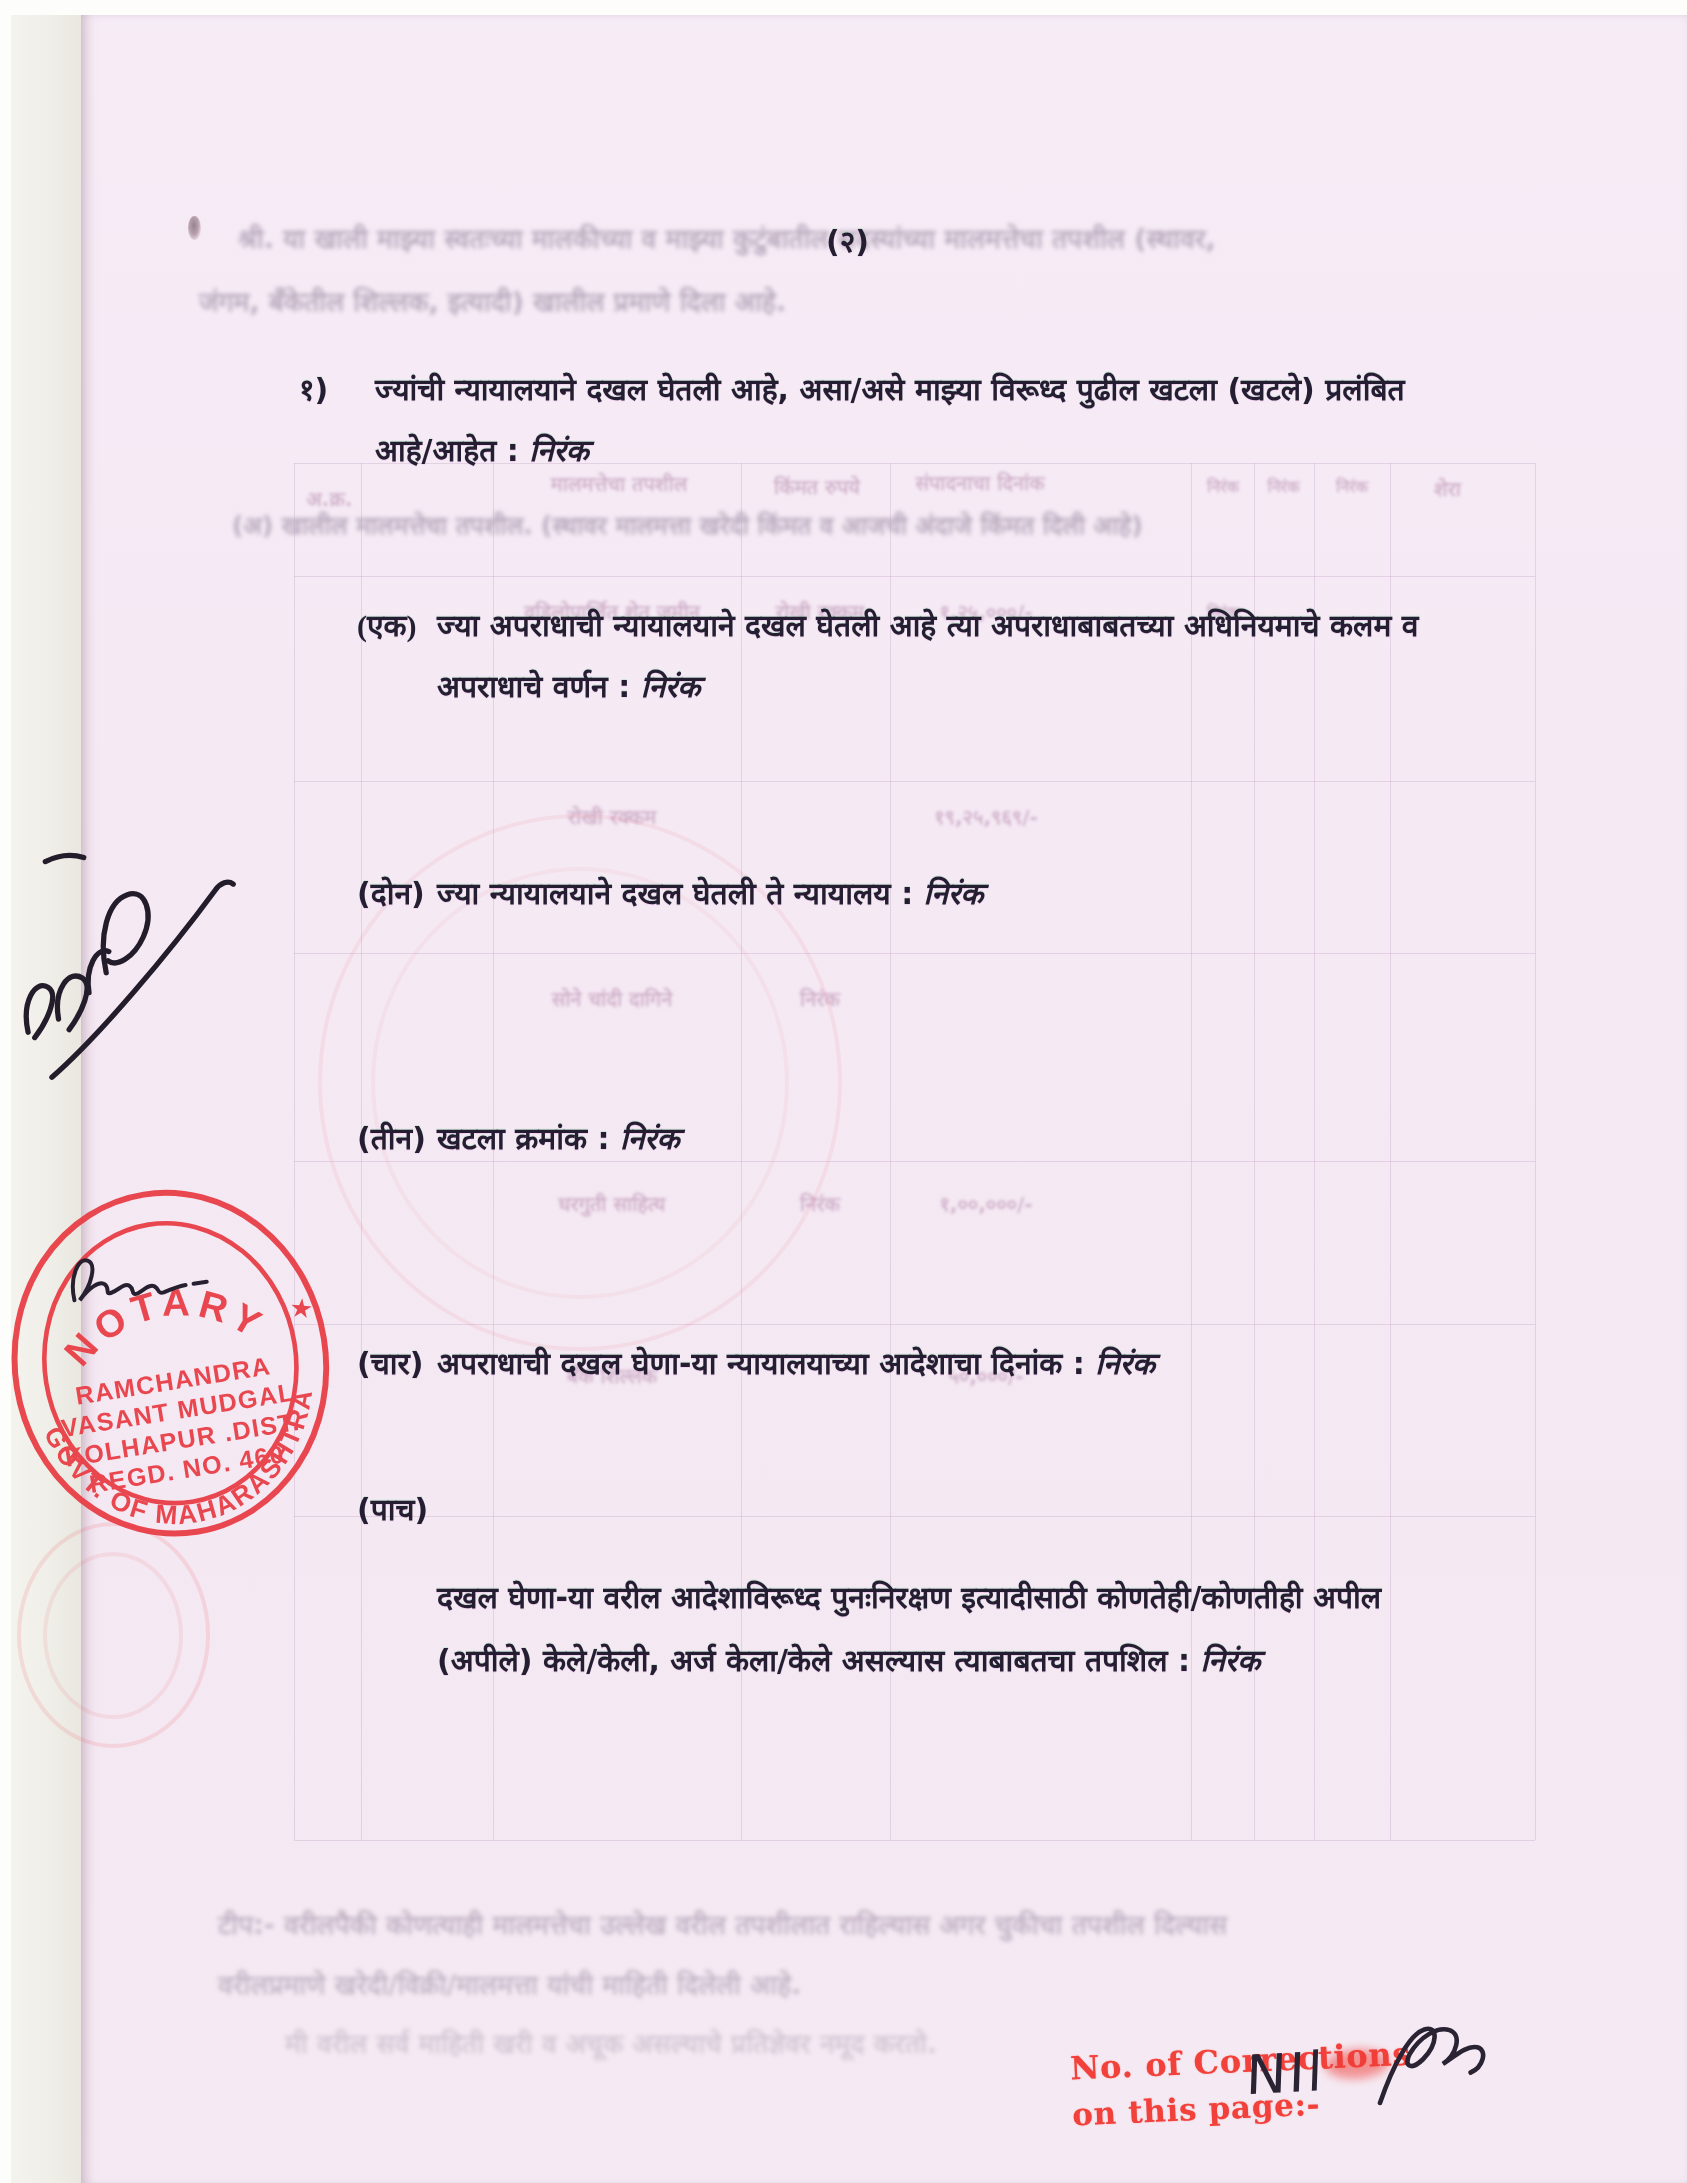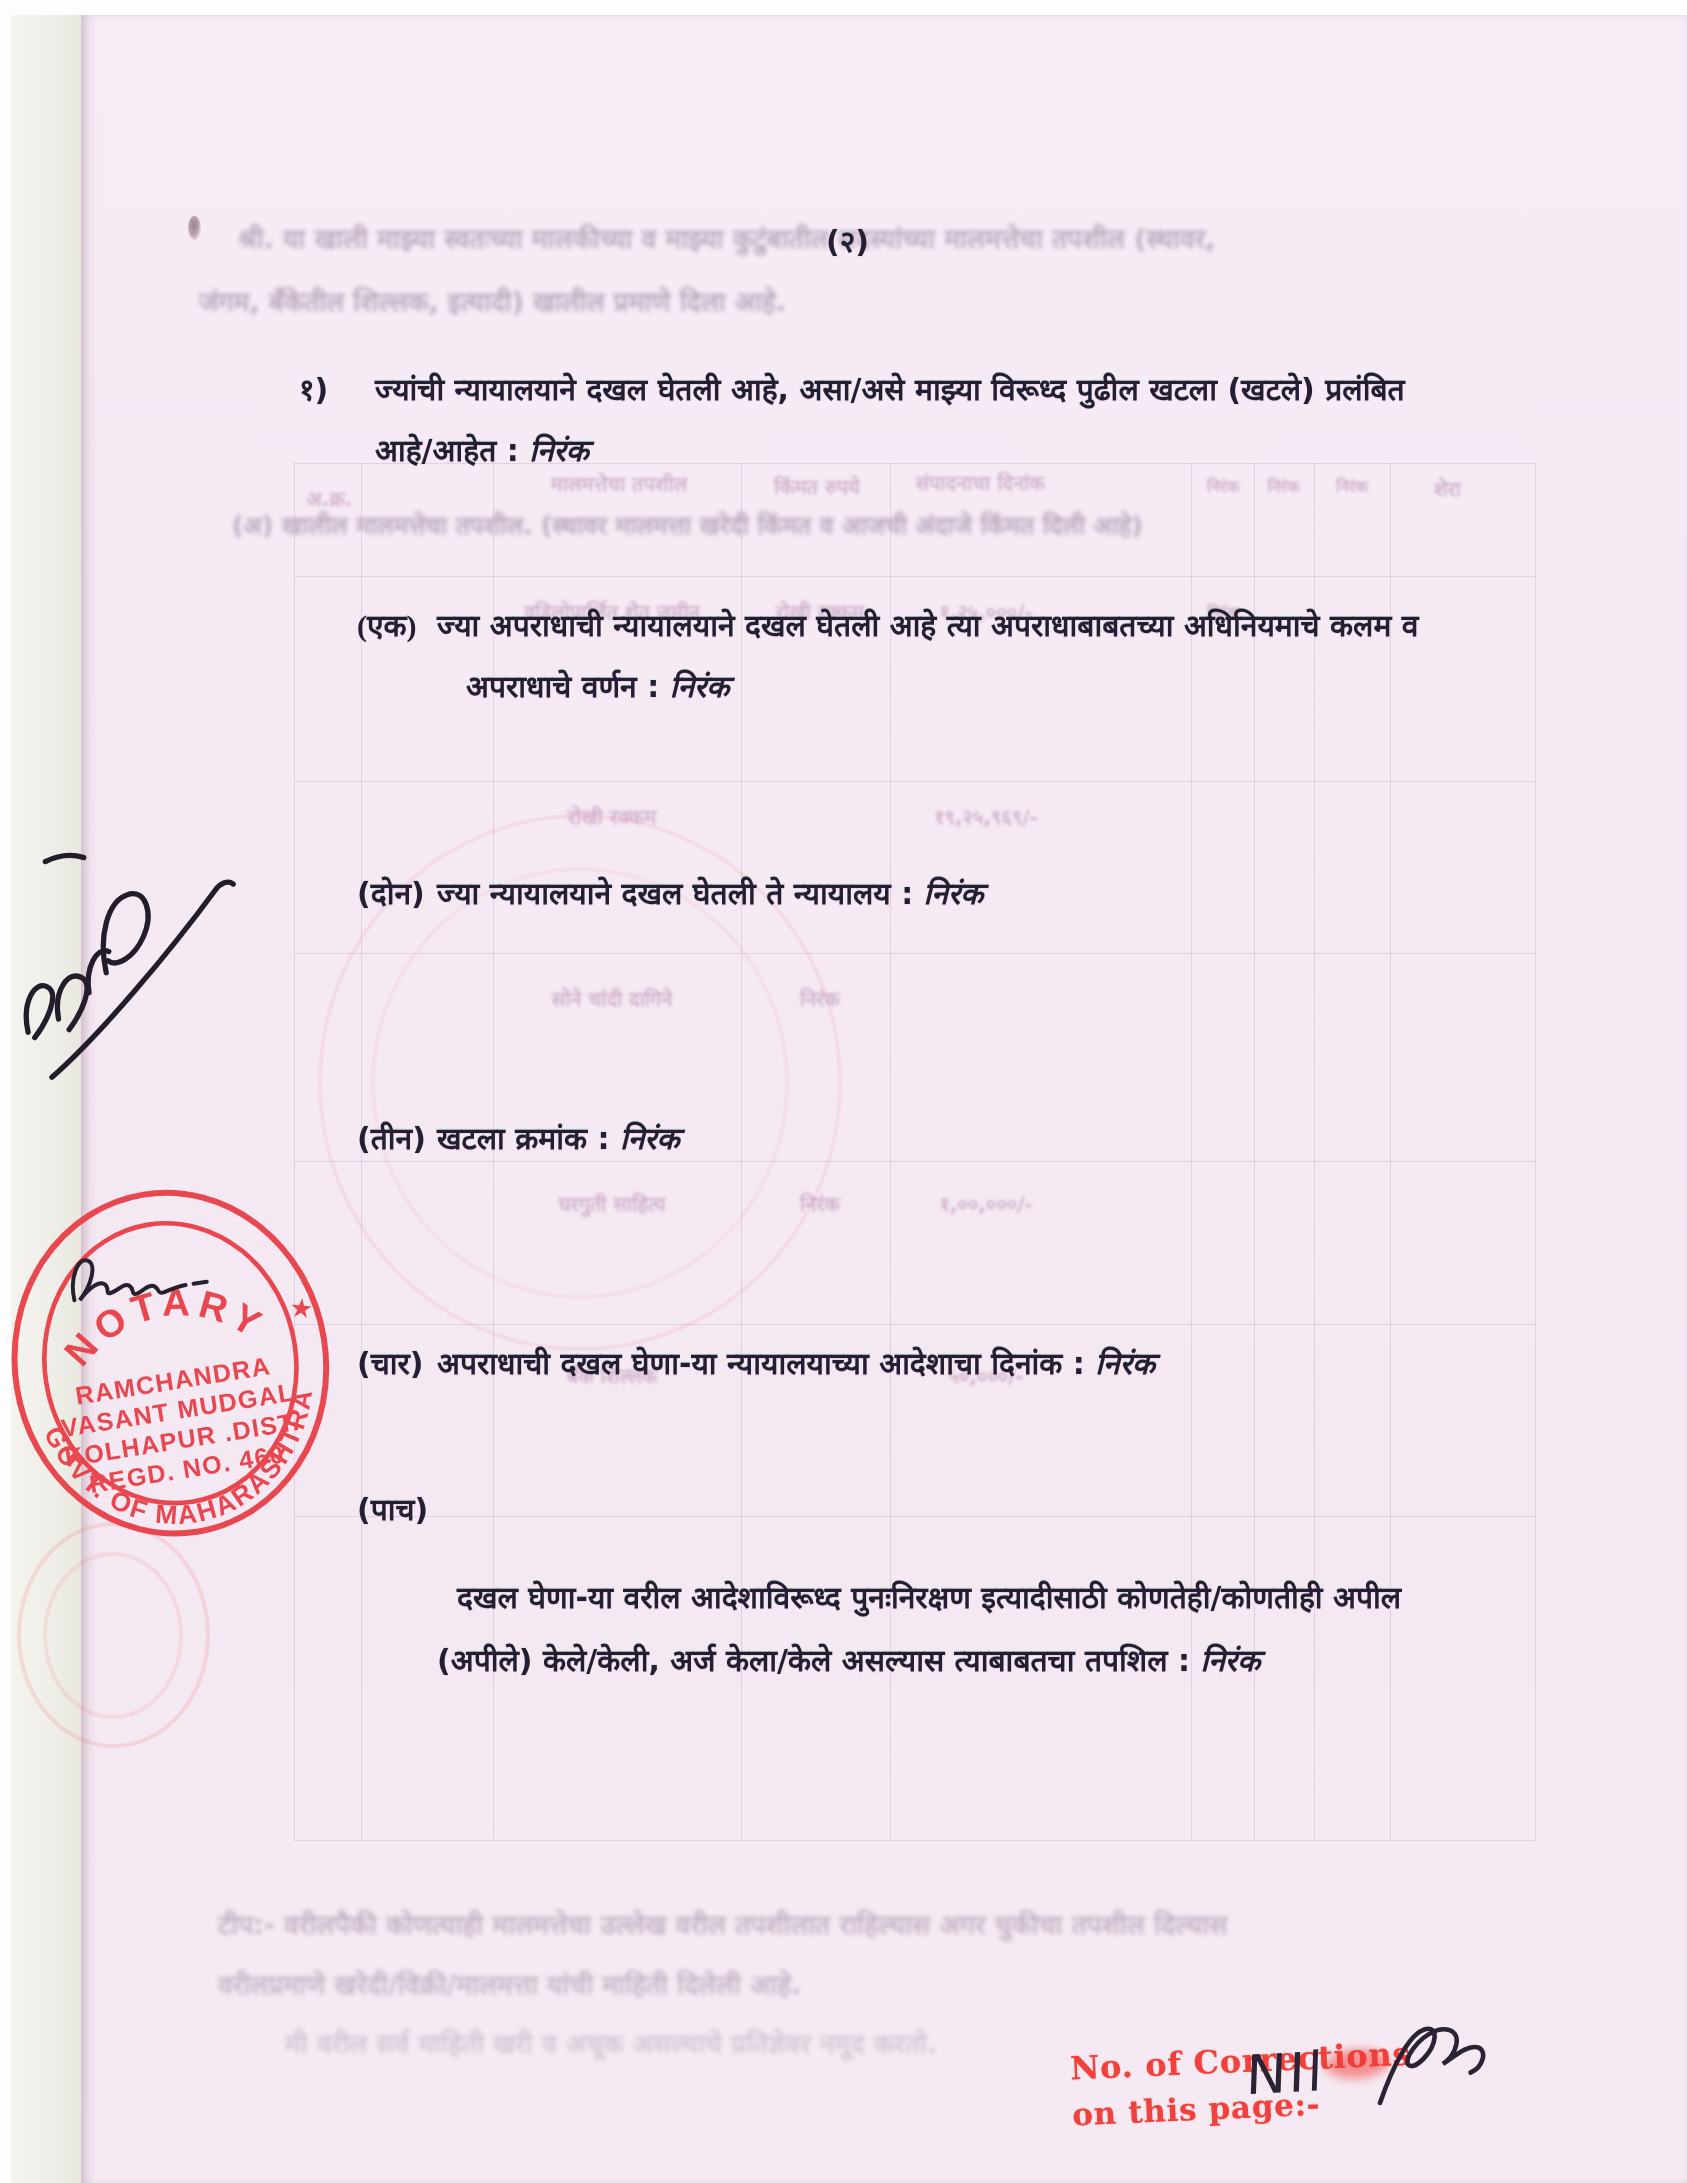--- a/index.html
+++ b/index.html
@@ -134,33 +134,33 @@
 
 <div>
   <div class="dv" style="left:826px;top:220px;">(२)</div>
 
   <div class="dv" style="left:299px;top:368px;">१)</div>
   <div class="dv" style="left:375px;top:368px;">ज्यांची न्यायालयाने दखल घेतली आहे, असा/असे माझ्या विरूध्द पुढील खटला (खटले) प्रलंबित</div>
   <div class="dv" style="left:375px;top:429px;"><span>आहे/आहेत : </span><span class="nil">निरंक</span></div>
 
   <div class="dv" style="left:357px;top:604px;font-family:Liberation Serif, serif;">(एक)</div>
   <div class="dv" style="left:437px;top:604px;">ज्या अपराधाची न्यायालयाने दखल घेतली आहे त्या अपराधाबाबतच्या अधिनियमाचे कलम व</div>
-  <div class="dv" style="left:437px;top:665px;margin-left:29px;"><span>अपराधाचे वर्णन : </span><span class="nil">निरंक</span></div>
+  <div class="dv" style="left:437px;top:665px;"><span>अपराधाचे वर्णन : </span><span class="nil">निरंक</span></div>
 
   <div class="dv" style="left:357px;top:872px;">(दोन)</div>
   <div class="dv" style="left:437px;top:872px;"><span>ज्या न्यायालयाने दखल घेतली ते न्यायालय : </span><span class="nil">निरंक</span></div>
 
   <div class="dv" style="left:357px;top:1117px;">(तीन)</div>
   <div class="dv" style="left:437px;top:1117px;"><span>खटला क्रमांक : </span><span class="nil">निरंक</span></div>
 
   <div class="dv" style="left:357px;top:1342px;">(चार)</div>
   <div class="dv" style="left:437px;top:1342px;"><span>अपराधाची दखल घेणा-या न्यायालयाच्या आदेशाचा दिनांक : </span><span class="nil">निरंक</span></div>
 
   <div class="dv" style="left:357px;top:1488px;">(पाच)</div>
-  <div class="dv" style="left:437px;top:1576px;margin-left:20px;">दखल घेणा-या वरील आदेशाविरूध्द पुनःनिरक्षण इत्यादीसाठी कोणतेही/कोणतीही अपील</div>
+  <div class="dv" style="left:437px;top:1576px;">दखल घेणा-या वरील आदेशाविरूध्द पुनःनिरक्षण इत्यादीसाठी कोणतेही/कोणतीही अपील</div>
   <div class="dv" style="left:437px;top:1639px;"><span>(अपीले) केले/केली, अर्ज केला/केले असल्यास त्याबाबतचा तपशिल : </span><span class="nil">निरंक</span></div>
 </div>
 
 <svg class="notary-svg" width="344" height="361" viewBox="0 0 520 545">
   <g transform="rotate(-9 250 272)" opacity="0.92">
     <ellipse cx="250" cy="272" rx="235" ry="258" fill="none" stroke="#e93a42" stroke-width="9"></ellipse>
     <ellipse cx="250" cy="272" rx="190" ry="212" fill="none" stroke="#e93a42" stroke-width="7"></ellipse>
     <path id="arcTop" d="M 75,332 A 187,202 0 0 1 425,332" fill="none" stroke="none"></path>
     <path id="arcBot" d="M 41,332 A 215,240 0 0 0 459,332" fill="none" stroke="none"></path>
     <text fill="#e93a42" font-size="58" font-weight="bold" letter-spacing="10" font-family="Liberation Sans, sans-serif">

